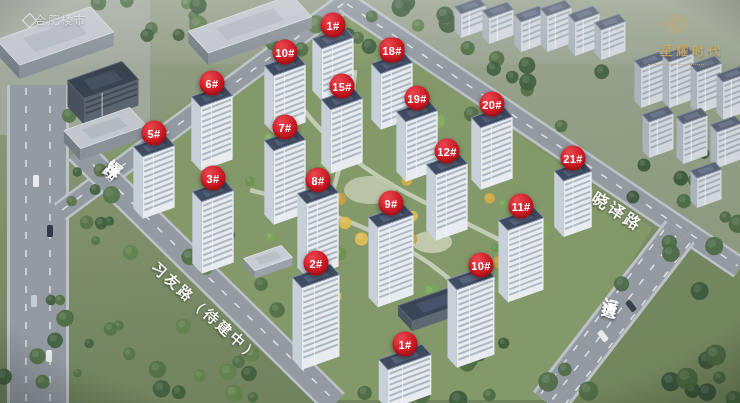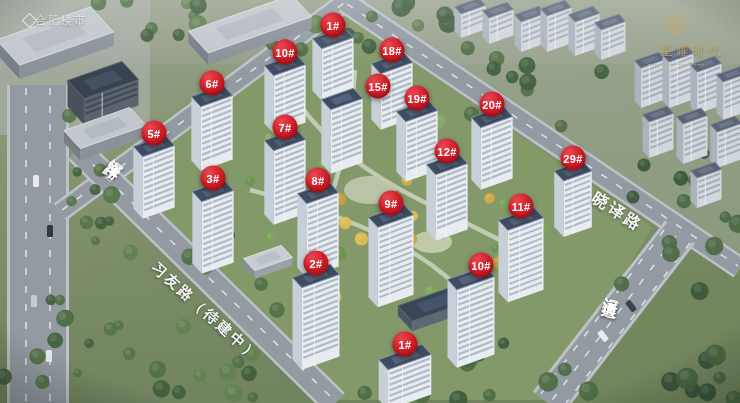--- a/index.html
+++ b/index.html
@@ -28,21 +28,21 @@
   .road-label.vertical{writing-mode:vertical-rl;text-orientation:upright;letter-spacing:2px;}
   
   .wm-topleft{
     position:absolute;left:24px;top:13px;display:flex;align-items:center;
     color:rgba(255,255,255,.66);font-size:11.5px;letter-spacing:1.5px;
     text-shadow:0 1px 2px rgba(0,0,0,.35);z-index:5;
   }
   .wm-diamond{width:9px;height:9px;border:1.5px solid rgba(255,255,255,.66);
     transform:rotate(45deg);display:inline-block;}
   .brand{position:absolute;right:16px;top:11px;text-align:center;z-index:5;opacity:.85;}
-  .brand-title{color:#cbaa68;font-size:12.5px;letter-spacing:3.5px;font-weight:normal;
+  .brand-title{color:#cbaa68;font-size:12.5px;letter-spacing:3.5px;font-weight:bold;
     text-shadow:0 1px 2px rgba(0,0,0,.35);margin-top:2px;margin-left:32px;}
   .brand-sub{width:56px;height:0;border-top:1px dotted rgba(203,170,104,.85);margin:4px auto 0;}
   .caption{
     position:absolute;right:8px;bottom:13px;color:rgba(255,255,255,.9);
     font-size:12.5px;letter-spacing:2.5px;text-shadow:0 1px 2px rgba(0,0,0,.55);z-index:5;
   }
 </style>
 </head>
 <body>
 
@@ -862,27 +862,27 @@
       <div class="marker" style="left: 316px; top: 263px;">2#</div>
       <div class="marker" style="left: 213px; top: 178px;">3#</div>
       <div class="marker" style="left: 154px; top: 133px;">5#</div>
       <div class="marker" style="left: 212px; top: 83px;">6#</div>
       <div class="marker" style="left: 285px; top: 127px;">7#</div>
       <div class="marker" style="left: 318px; top: 180px;">8#</div>
       <div class="marker" style="left: 391px; top: 203px;">9#</div>
       <div class="marker" style="left: 471px; top: 265px; margin-left: 10px;">10#</div>
       <div class="marker" style="left: 521px; top: 206px;">11#</div>
       <div class="marker" style="left: 447px; top: 151px;">12#</div>
-      <div class="marker" style="left: 342px; top: 86px; margin-left: 36px;">15#</div>
+      <div class="marker" style="left: 342px; top: 86px;">15#</div>
       <div class="marker" style="left: 285px; top: 52px;">10#</div>
       <div class="marker" style="left: 333px; top: 25px;">1#</div>
-      <div class="marker" style="left: 392px; top: 50px;">18#</div>
+      <div class="marker" style="left: 392px; top: 50px; border-radius: 10px;">18#</div>
       <div class="marker" style="left: 417px; top: 98px;">19#</div>
       <div class="marker" style="left: 492px; top: 104px;">20#</div>
-      <div class="marker" style="left: 573px; top: 158px;">29#</div>
+      <div class="marker" style="left: 573px; top: 158px;">21#</div>
     </div>
 
   <div class="wm-topleft">
     <span class="wm-diamond"></span>
     <span>合肥楼市</span>
   </div>
 
   <div class="brand">
     <svg width="26" height="26" viewBox="0 0 26 26" style="position:static">
       <g stroke="#cbaa68" stroke-width="1" fill="none" opacity=".9">

